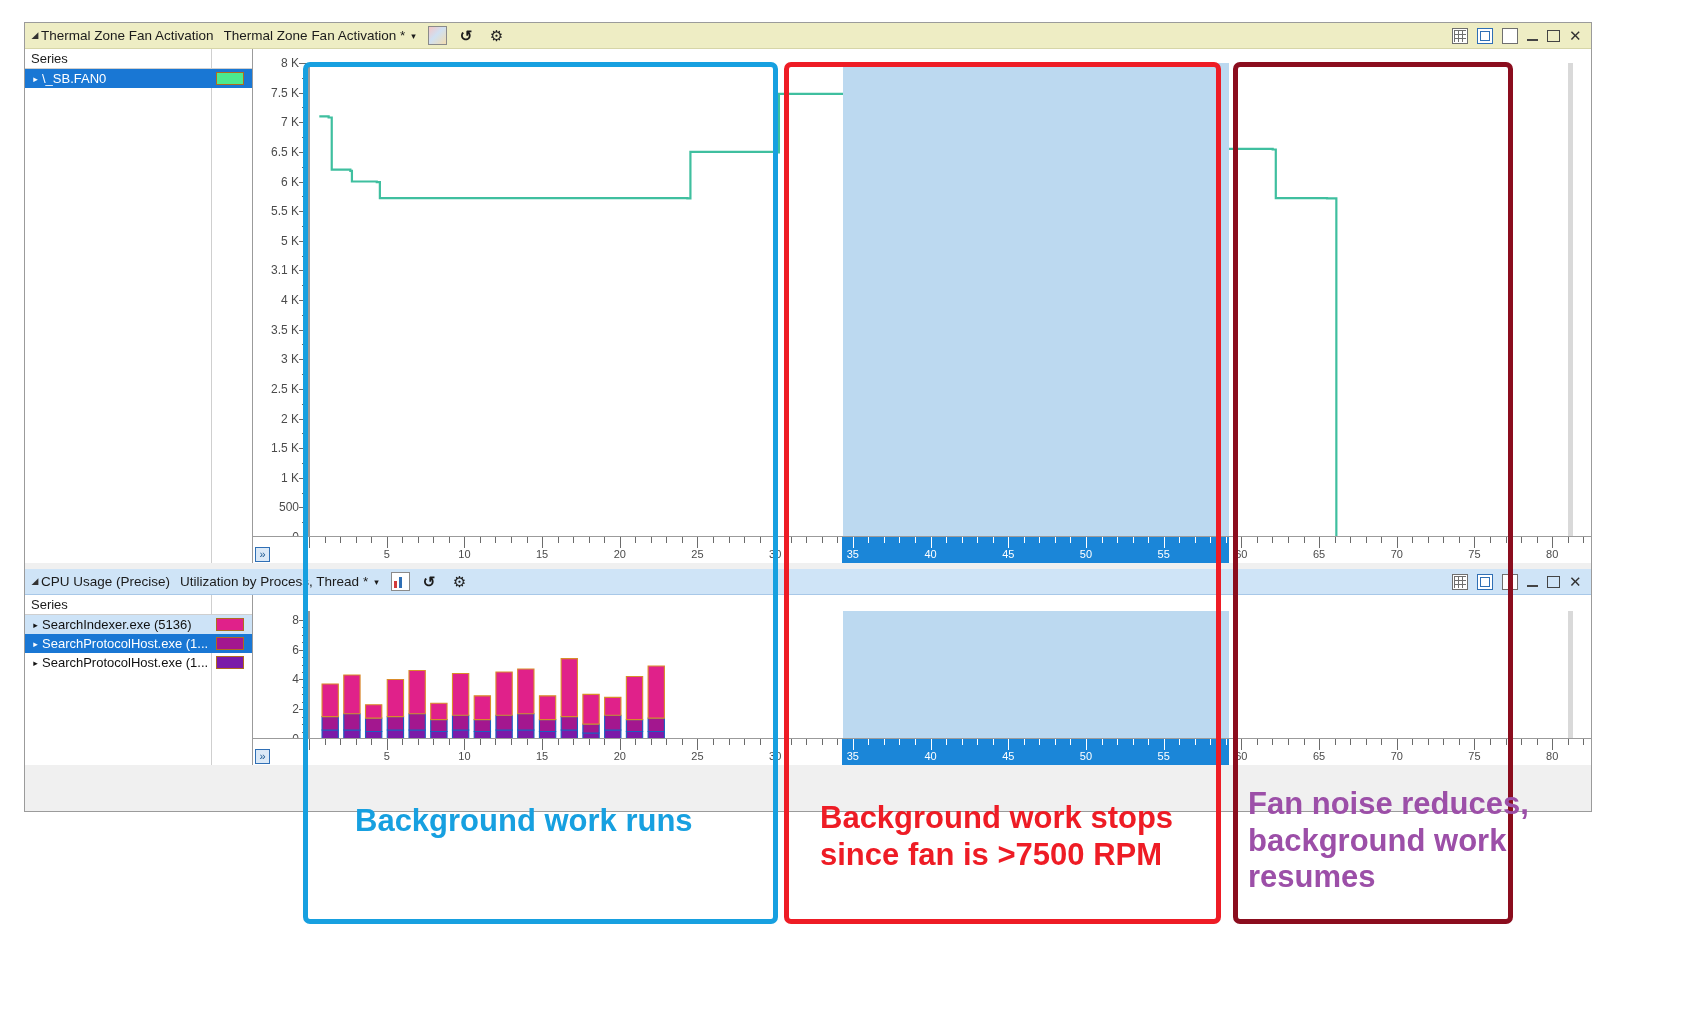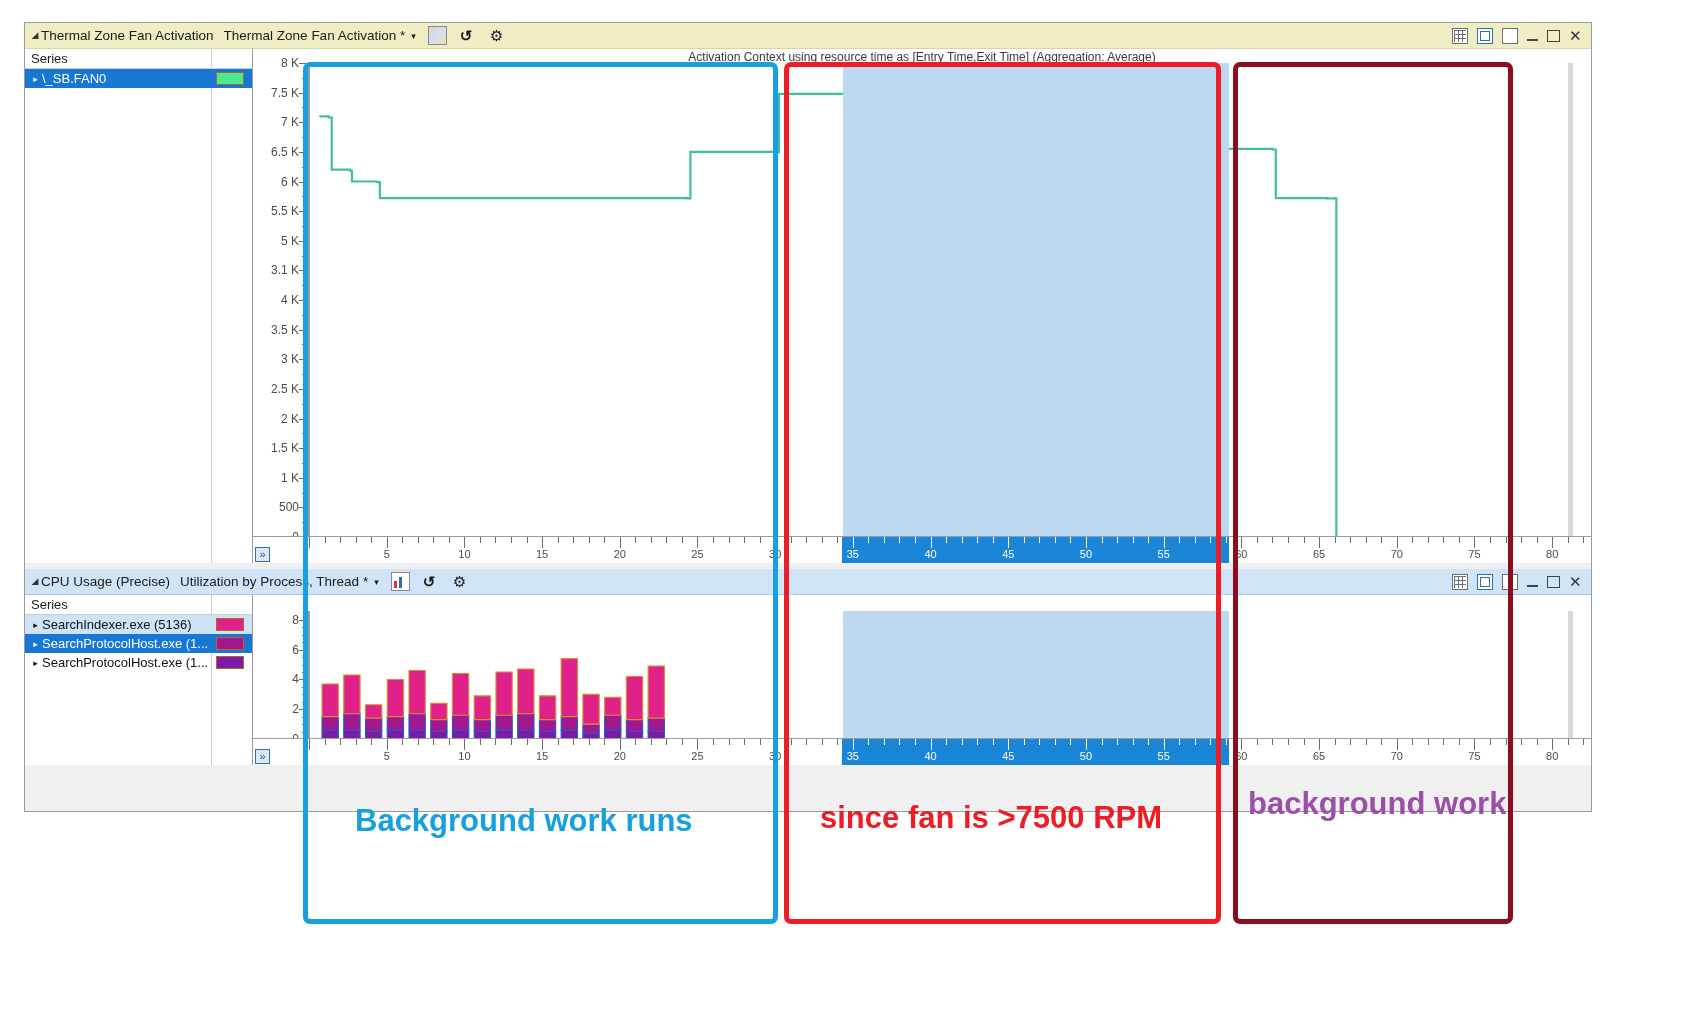--- a/index.html
+++ b/index.html
@@ -127,21 +127,20 @@
           <span class="colcut"></span>
         </div>
         <div class="series-row sel">
           <span class="sr-caret">▸</span>
           <span class="sr-label">\_SB.FAN0</span>
           <span class="swatch" style="background:#4bea8e;"></span>
         </div>
       </div>
 
       <div class="graph-pane">
-        <div class="graph-title">Activation Context using resource time as [Entry Time,Exit Time] (Aggregation: Average)</div>
 
         <div class="yaxis" style="top:14px;bottom:26px;width:56px;">
           <div class="yrule"></div>
           <div id="y-thermal" style="position:absolute;inset:0;">
               <div class="ytick" style="top: 0%;">8 K</div>
               <div class="ytickmark" style="top: 0%;"></div>
               <div class="ytick" style="top: 6.25%;">7.5 K</div>
               <div class="ytickmark" style="top: 6.25%;"></div>
               <div class="ytick" style="top: 12.5%;">7 K</div>
               <div class="ytickmark" style="top: 12.5%;"></div>
@@ -572,19 +571,22 @@
       </div>
     </div>
   </div>
 </div>
 
 <div class="annobox anno-blue" style="left:303px;top:62px;width:475px;height:862px;"></div>
 <div class="annotext at-blue" style="left:355px;top:803px;width:400px;">Background work runs</div>
 
 <div class="annobox anno-red" style="left:784px;top:62px;width:437px;height:862px;"></div>
 <div class="annotext at-red" style="left:820px;top:800px;width:380px;">
+  <div>Background work stops</div>
   <div>since fan is &gt;7500 RPM</div>
 </div>
 
 <div class="annobox anno-dark" style="left:1233px;top:62px;width:280px;height:862px;"></div>
 <div class="annotext at-purple" style="left:1248px;top:786px;width:290px;">
+  <div>Fan noise reduces,</div>
   <div>background work</div>
+  <div>resumes</div>
 </div>
 
 </body></html>

